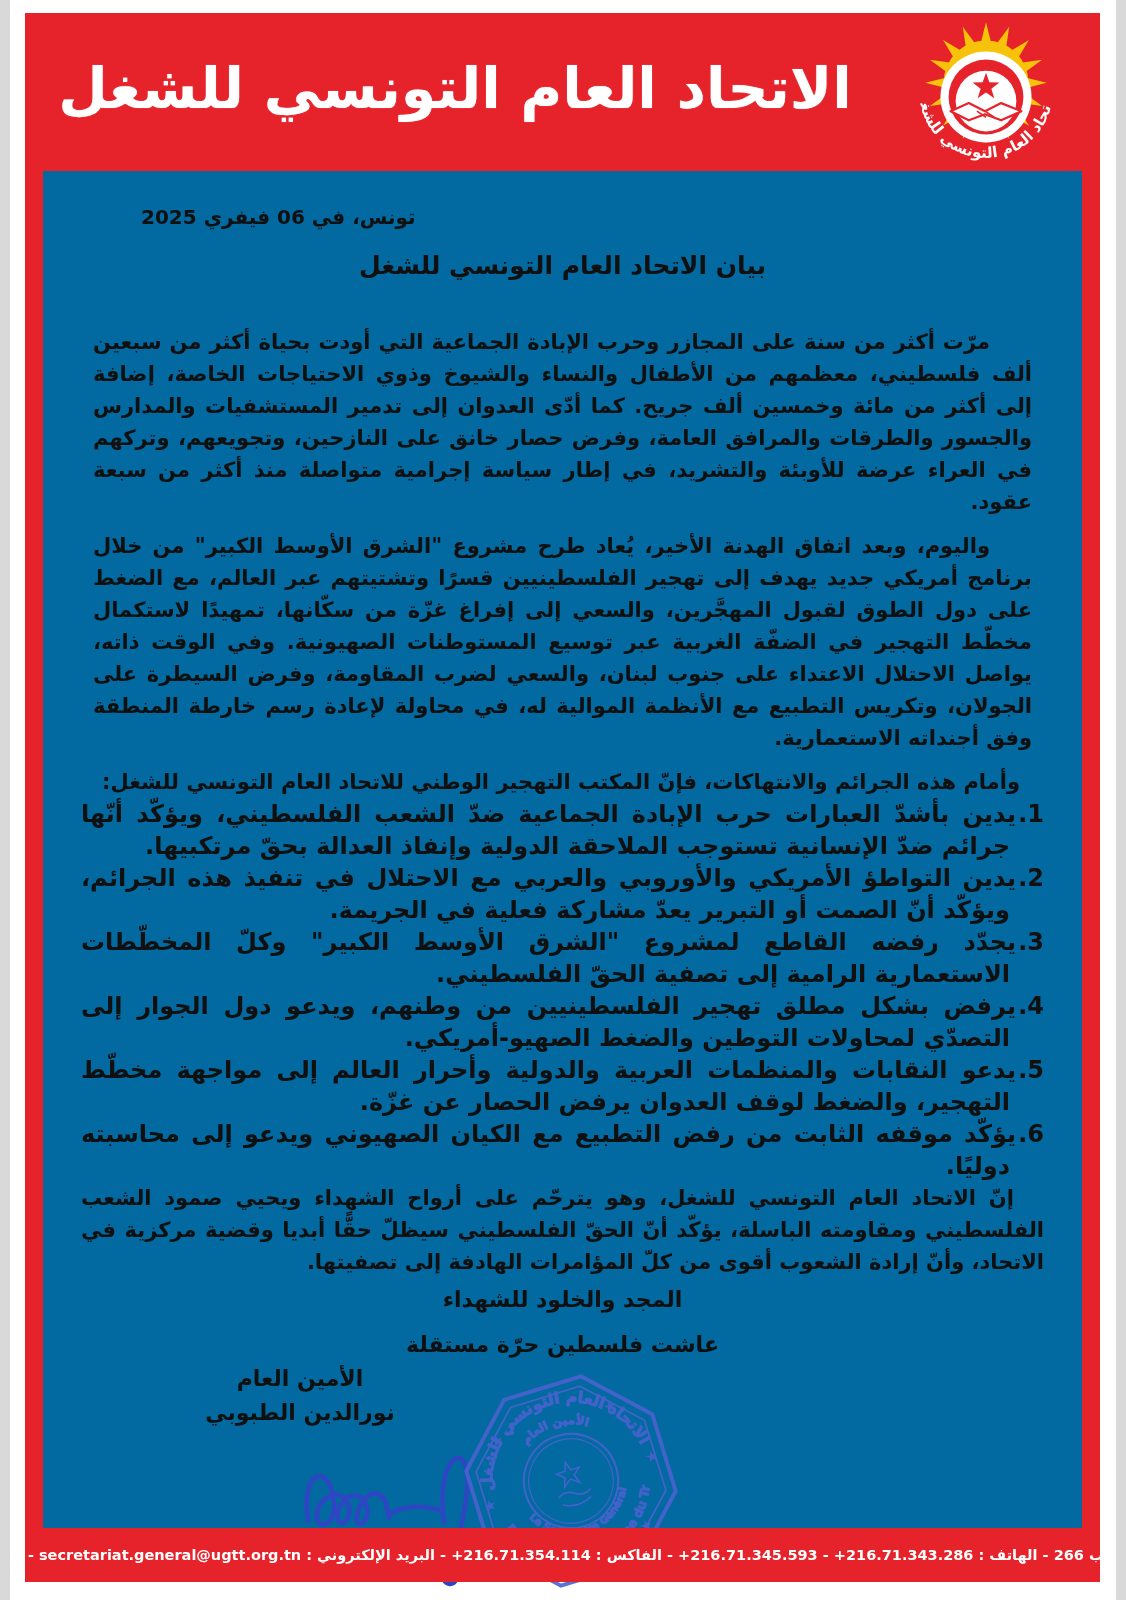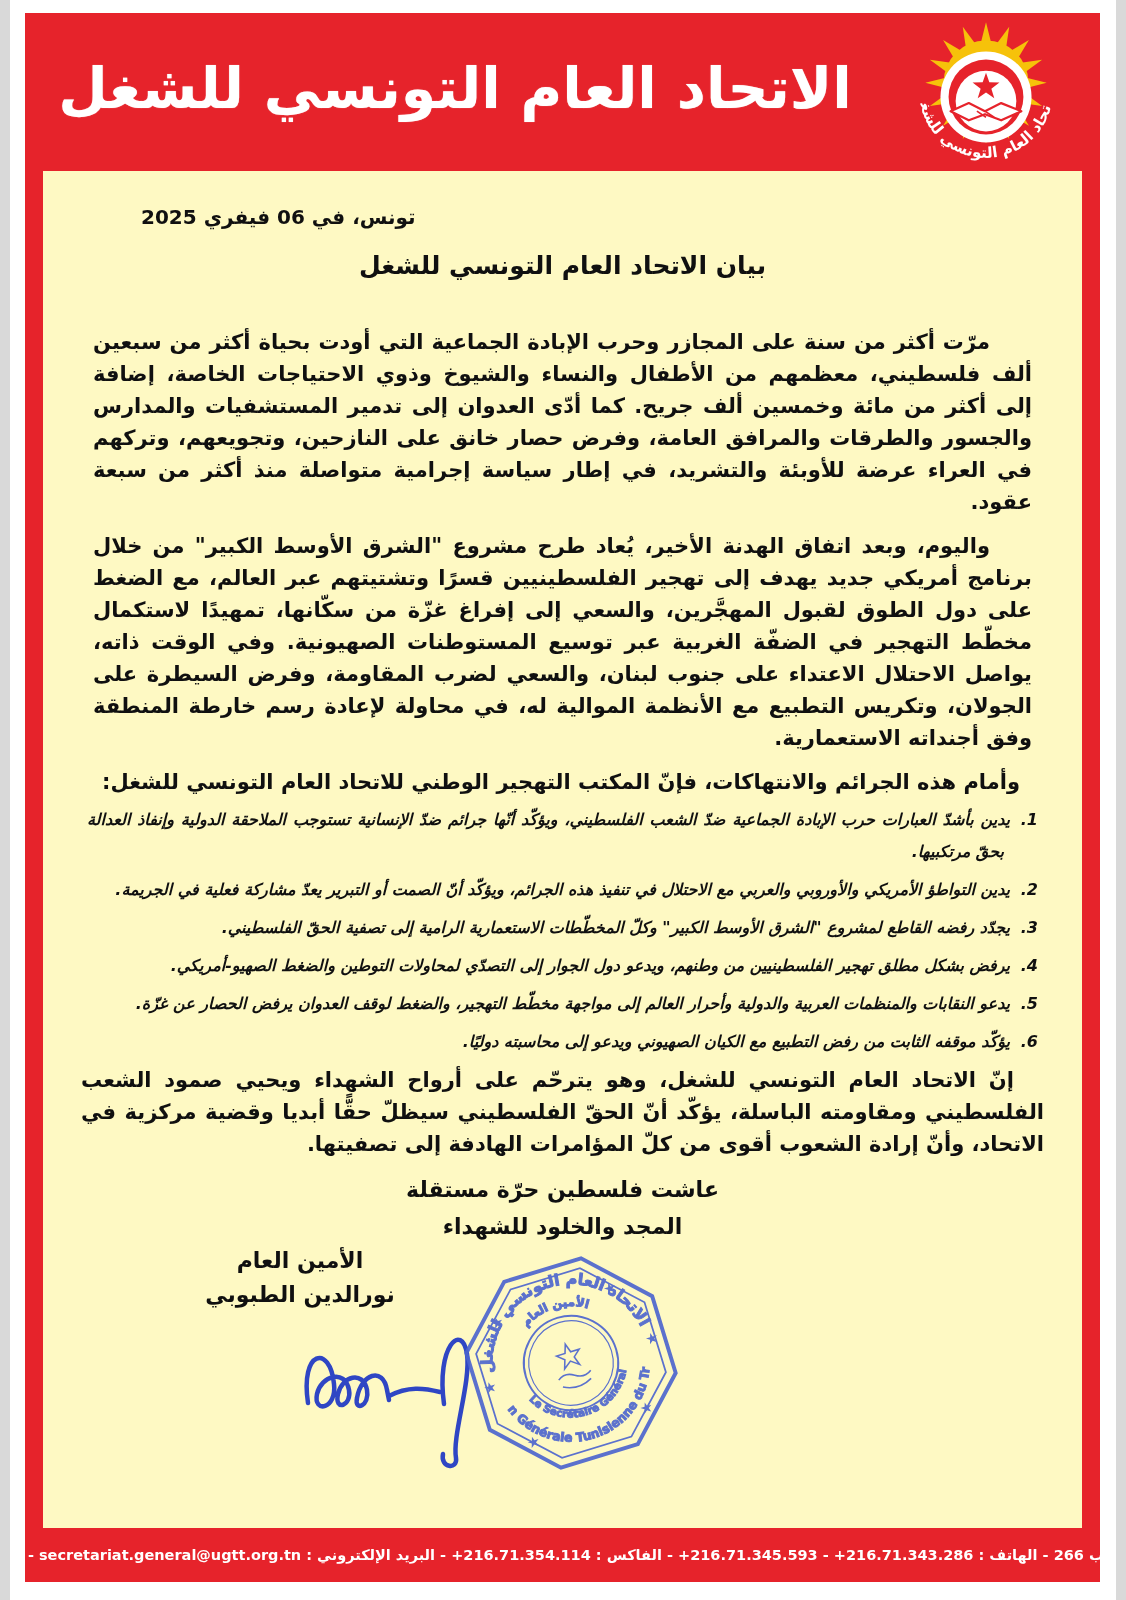--- a/index.html
+++ b/index.html
@@ -40,21 +40,21 @@
     color:#ffffff;font-size:57px;font-weight:bold;
     text-shadow:0 0 1px rgba(255,255,255,.6);
     direction:rtl;
   }
   .logo{
     position:absolute;right:28px;top:5px;
   }
   
   .content{
     position:absolute;left:33px;right:34px;top:171px;bottom:72px;
-    background:#fef9c3;color:#101010;
+    background:#0369a1;color:#101010;
     padding:34px 38px 0 38px;
     direction:rtl;
     font-weight:bold;
     box-sizing:border-box;
   }
   .date-line{
     text-align:left;
     padding-left:60px;
     font-size:20px;
     margin:0 0 22px 0;
@@ -71,25 +71,24 @@
     text-indent:42px;
   }
   .list-intro{
     font-size:21px;line-height:32px;
     text-align:justify;margin:0;text-indent:24px;
   }
   ol.decisions{
     list-style:none;margin:0;padding:0;
   }
   ol.decisions li{
-    font-size:16px;line-height:32px;
+    font-size:24px;line-height:32px;
     text-align:justify;
     padding-right:34px;text-indent:-34px;
-    margin:6px;
-    font-style:italic;
+    margin:0;
   }
   ol.decisions .num{
     display:inline-block;min-width:28px;text-indent:0;
   }
   .closing{
     font-size:21px;line-height:32px;text-align:justify;
     margin:0;text-indent:30px;
   }
   .slogan{
     text-align:center;font-size:22px;line-height:31px;margin:6px 0 0 0;
@@ -167,22 +166,22 @@
       <li><span class="num">1.</span><span>يدين بأشدّ العبارات حرب الإبادة الجماعية ضدّ الشعب الفلسطيني، ويؤكّد أنّها جرائم ضدّ الإنسانية تستوجب الملاحقة الدولية وإنفاذ العدالة بحقّ مرتكبيها.</span></li>
       <li><span class="num">2.</span><span>يدين التواطؤ الأمريكي والأوروبي والعربي مع الاحتلال في تنفيذ هذه الجرائم، ويؤكّد أنّ الصمت أو التبرير يعدّ مشاركة فعلية في الجريمة.</span></li>
       <li><span class="num">3.</span><span>يجدّد رفضه القاطع لمشروع "الشرق الأوسط الكبير" وكلّ المخطّطات الاستعمارية الرامية إلى تصفية الحقّ الفلسطيني.</span></li>
       <li><span class="num">4.</span><span>يرفض بشكل مطلق تهجير الفلسطينيين من وطنهم، ويدعو دول الجوار إلى التصدّي لمحاولات التوطين والضغط الصهيو-أمريكي.</span></li>
       <li><span class="num">5.</span><span>يدعو النقابات والمنظمات العربية والدولية وأحرار العالم إلى مواجهة مخطّط التهجير، والضغط لوقف العدوان يرفض الحصار عن غزّة.</span></li>
       <li><span class="num">6.</span><span>يؤكّد موقفه الثابت من رفض التطبيع مع الكيان الصهيوني ويدعو إلى محاسبته دوليًا.</span></li>
     </ol>
 
     <p class="closing">إنّ الاتحاد العام التونسي للشغل، وهو يترحّم على أرواح الشهداء ويحيي صمود الشعب الفلسطيني ومقاومته الباسلة، يؤكّد أنّ الحقّ الفلسطيني سيظلّ حقًّا أبديا وقضية مركزية في الاتحاد، وأنّ إرادة الشعوب أقوى من كلّ المؤامرات الهادفة إلى تصفيتها.</p>
 
+    <p class="slogan">المجد والخلود للشهداء</p>
     <p class="slogan first">عاشت فلسطين حرّة مستقلة</p>
-    <p class="slogan">المجد والخلود للشهداء</p>
 
     <div class="sig-zone">
       <div class="sig-block">
         <div>الأمين العام</div>
         <div>نورالدين الطبوبي</div>
       </div>
 
       <svg class="signature-svg" width="330" height="170" viewBox="0 0 330 170" aria-hidden="true">
         <g fill="none" stroke="#2f46c4" stroke-width="4.5" stroke-linecap="round" stroke-linejoin="round">
           <path d="M22,95 C14,42 44,36 48,76 C51,101 27,106 31,86 C35,68 59,60 63,82

